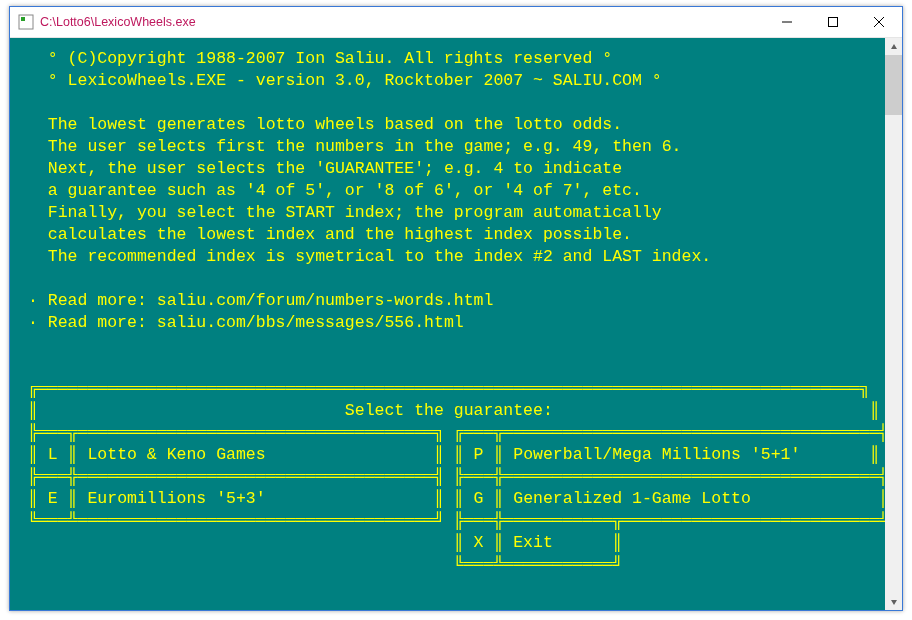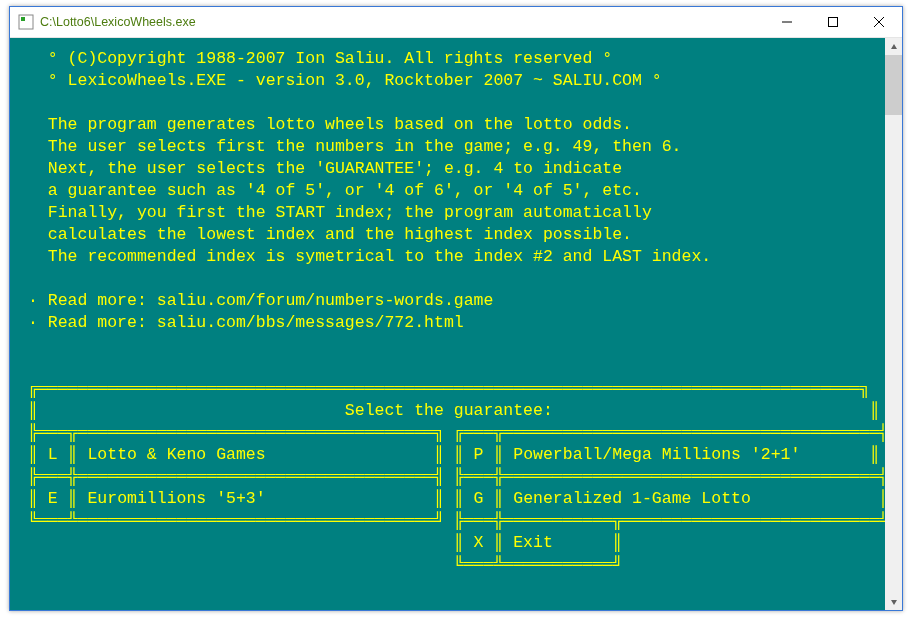--- a/index.html
+++ b/index.html
@@ -28,21 +28,21 @@
     border-bottom: 1px solid #e5e5e5;
     flex: 0 0 auto;
   }
   .app-icon {
     width: 16px; height: 16px;
     margin: 0 6px 0 8px;
     display: inline-block;
   }
   .title-text {
     font-size: 12.5px;
-    color: #4d7c0f;
+    color: #be185d;
     flex: 1 1 auto;
     white-space: nowrap;
   }
   .win-controls {
     display: flex;
     height: 100%;
   }
   .win-btn {
     width: 46px; height: 100%;
     display: flex; align-items: center; justify-content: center;
@@ -120,36 +120,36 @@
             <line x1="10" y1="0" x2="0" y2="10" stroke="#000" stroke-width="1"></line>
           </svg>
       </div>
     </div>
   </div>
 
   <div class="client">
     <div class="console"><span>  ° </span><span>(C)Copyright 1988-2007 Ion Saliu. All rights reserved</span><span> °</span>
 <span>  ° </span><span>LexicoWheels.EXE - version 3.0, Rocktober 2007 ~ SALIU.COM</span><span> °</span>
 
-  <span>The program generates lotto wheels based on the lotto odds.</span>
+  <span>The lowest generates lotto wheels based on the lotto odds.</span>
   <span>The user selects first the numbers in the game; e.g. 49, then 6.</span>
   <span>Next, the user selects the 'GUARANTEE'; e.g. 4 to indicate</span>
-  <span>a guarantee such as '4 of 5', or '4 of 6', or '4 of 5', etc.</span>
-  <span>Finally, you first the START index; the program automatically</span>
+  <span>a guarantee such as '4 of 5', or '8 of 6', or '4 of 7', etc.</span>
+  <span>Finally, you select the START index; the program automatically</span>
   <span>calculates the lowest index and the highest index possible.</span>
   <span>The recommended index is symetrical to the index #2 and LAST index.</span>
 
-<span>· </span><span>Read more: </span><span>saliu.com/forum/numbers-words.game</span>
-<span>· </span><span>Read more: </span><span>saliu.com/bbs/messages/772.html</span>
+<span>· </span><span>Read more: </span><span>saliu.com/forum/numbers-words.html</span>
+<span>· </span><span>Read more: </span><span>saliu.com/bbs/messages/556.html</span>
 
 
 <span class="dline">╔═══════════════════════════════════════════════════════════════════════════════════╗</span>
 <span class="dline">║                               </span><span>Select the guarantee:</span><span class="dline">                                ║</span>
 <span class="dline">╠═══╦════════════════════════════════════╗ ╔═══╦══════════════════════════════════════╣</span>
-<span class="dline">║ </span><span>L</span><span class="dline"> ║ </span><span>Lotto &amp; Keno Games</span><span class="dline">                 ║ ║ </span><span>P</span><span class="dline"> ║ </span><span>Powerball/Mega Millions '2+1'</span><span class="dline">       ║</span>
+<span class="dline">║ </span><span>L</span><span class="dline"> ║ </span><span>Lotto &amp; Keno Games</span><span class="dline">                 ║ ║ </span><span>P</span><span class="dline"> ║ </span><span>Powerball/Mega Millions '5+1'</span><span class="dline">       ║</span>
 <span class="dline">╠═══╬════════════════════════════════════╣ ╠═══╬══════════════════════════════════════╣</span>
 <span class="dline">║ </span><span>E</span><span class="dline"> ║ </span><span>Euromillions '5+3'</span><span class="dline">                 ║ ║ </span><span>G</span><span class="dline"> ║ </span><span>Generalized 1-Game Lotto</span><span class="dline">             ║</span>
 <span class="dline">╚═══╩════════════════════════════════════╝ ╠═══╬═══════════╦══════════════════════════╝</span>
 <span class="dline">                                           ║ </span><span>X</span><span class="dline"> ║ </span><span>Exit</span><span class="dline">      ║</span>
 <span class="dline">                                           ╚═══╩═══════════╝</span></div>
 
     <div class="scrollbar">
       <div class="sb-arrow up">
         <svg width="8" height="8" viewBox="0 0 8 8">
             <polygon points="4,1 7,6 1,6" fill="#606060"></polygon>

